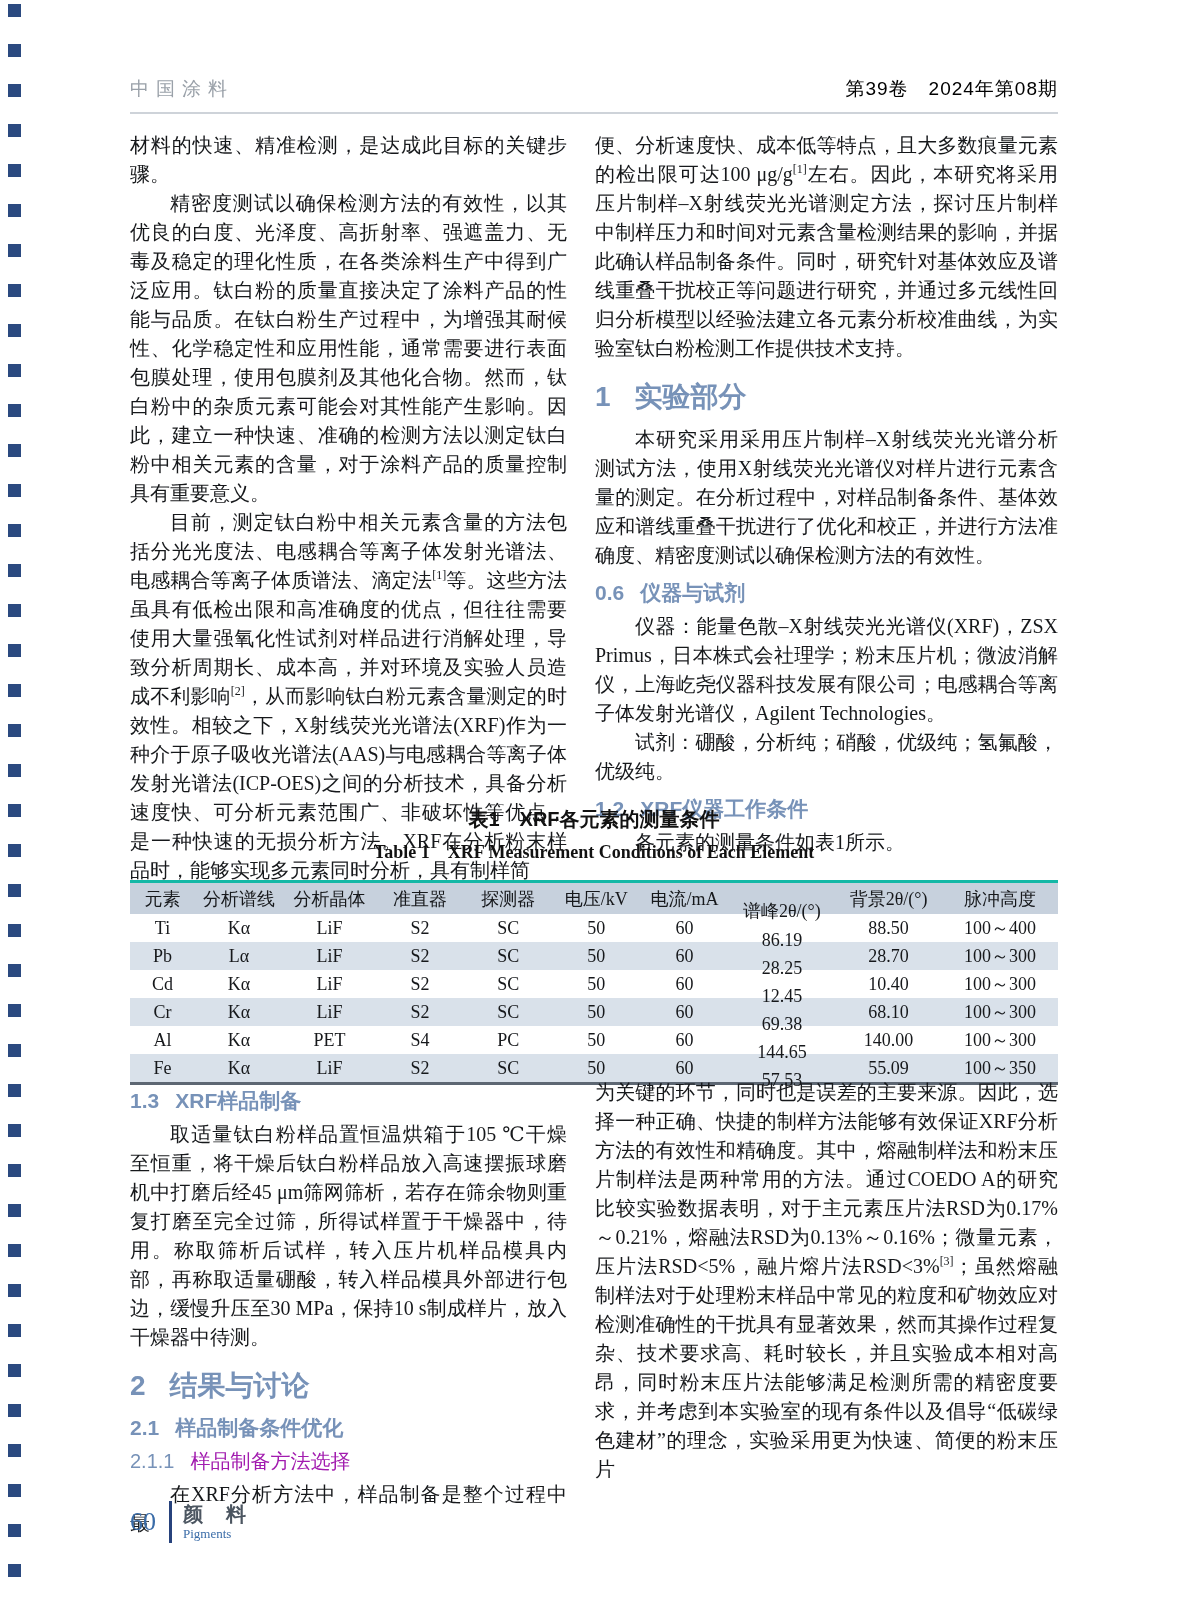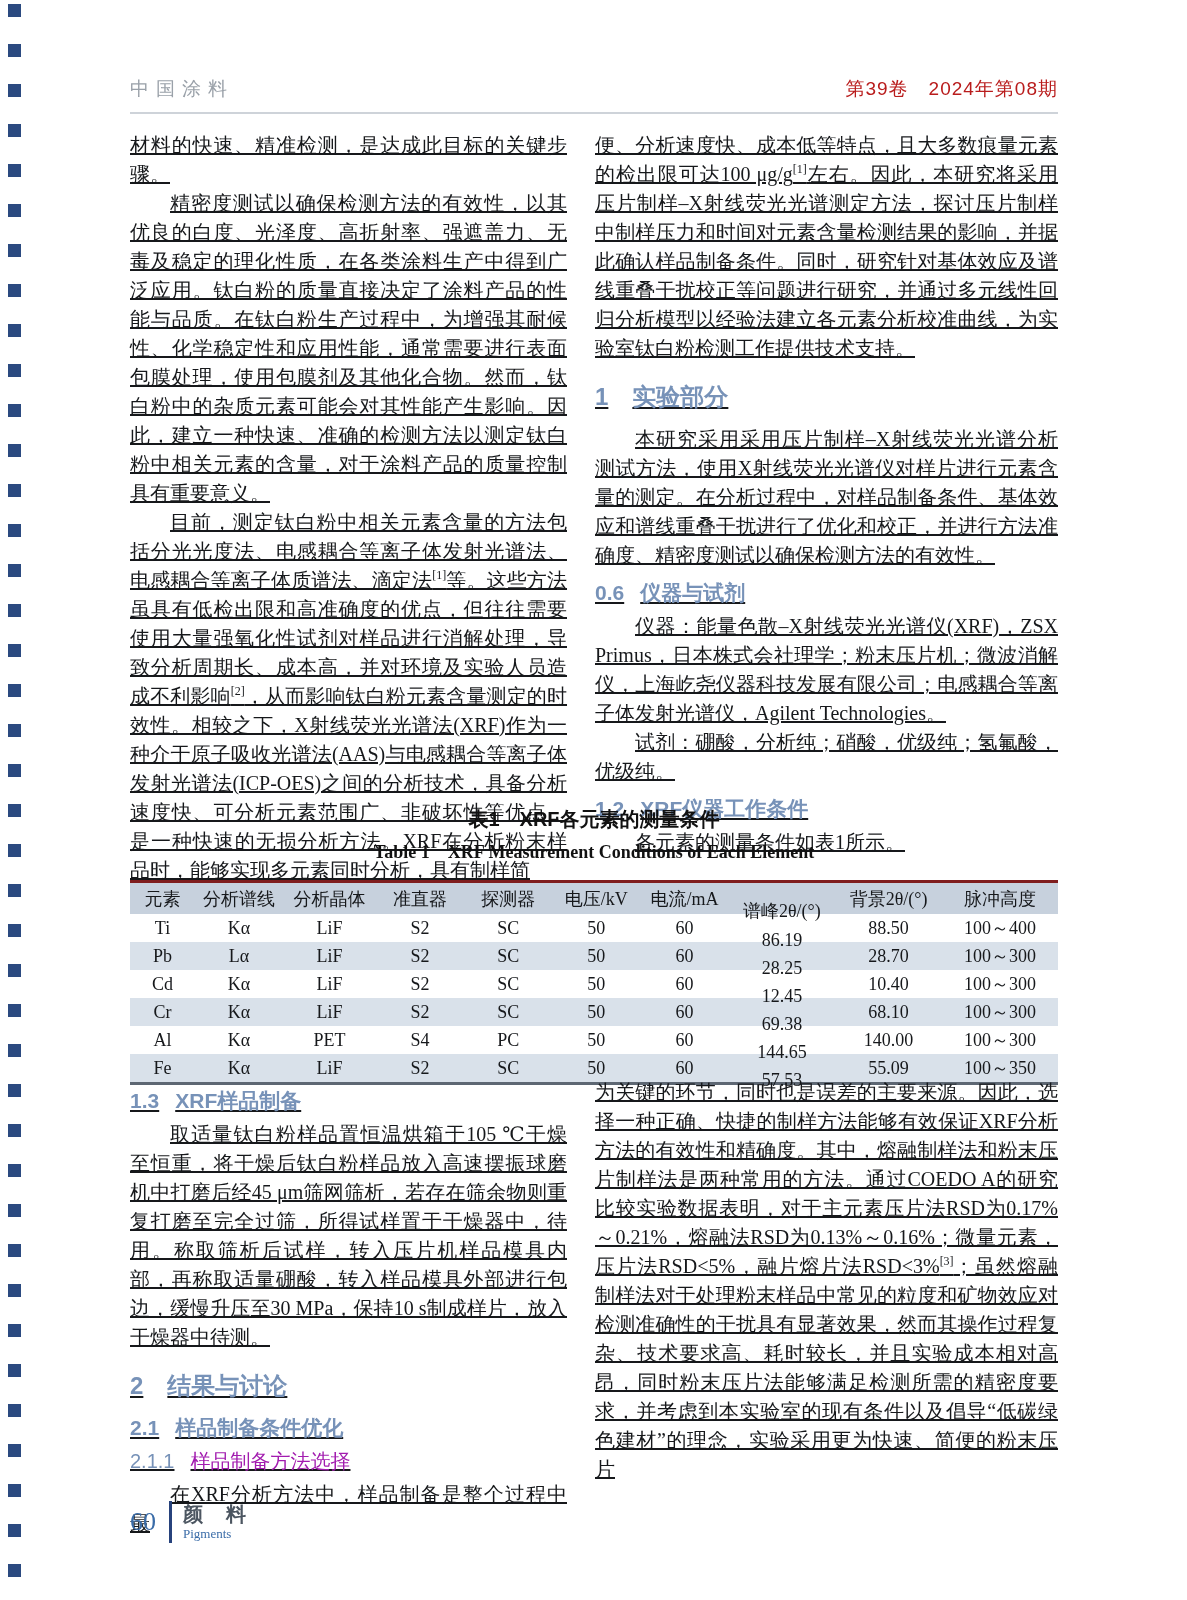--- a/index.html
+++ b/index.html
@@ -3,49 +3,49 @@
 <meta charset="utf-8">
 <style>
   html,body{margin:0;padding:0;background:#ffffff;}
   .page{position:relative;width:1187px;height:1600px;background:#ffffff;overflow:hidden;
         font-family:"Liberation Serif","DejaVu Serif",serif;color:#16181b;}
   .left-strip{position:absolute;left:8px;top:4px;width:13px;height:1592px;
         background:repeating-linear-gradient(to bottom,#2b4a80 0 13px,transparent 13px 40px);}
   .header{position:absolute;left:130px;top:74px;width:928px;height:34px;
         font-family:"Liberation Sans","DejaVu Sans",sans-serif;}
   .journal{position:absolute;left:0;top:2px;font-size:19px;letter-spacing:7px;color:#9aa1a9;}
-  .issue{position:absolute;right:0;top:2px;font-size:19px;color:#b91c1c;letter-spacing:1px;}
+  .issue{position:absolute;right:0;top:2px;font-size:19px;color:#000000;letter-spacing:1px;}
   .header-rule{position:absolute;left:130px;top:112px;width:928px;height:2px;background:#ced3d9;}
 
-  .col{position:absolute;font-size:20px;line-height:29px;text-align:justify;text-decoration:underline;}
+  .col{position:absolute;font-size:20px;line-height:29px;text-align:justify;}
   .col p{margin:0;text-indent:2em;}
   .col p.noindent{text-indent:0;}
   sup{font-size:12px;line-height:0;vertical-align:super;}
 
   .left-top{left:130px;top:131px;width:437px;}
   .right-top{left:595px;top:131px;width:463px;}
   .left-bottom{left:130px;top:1078px;width:437px;}
   .right-bottom{left:595px;top:1078px;width:463px;}
 
   .sec-h{margin:18px 0 12px 0;font-family:"Liberation Sans","DejaVu Sans",sans-serif;
-        font-size:24px;font-weight:bold;color:#7792b8;line-height:32px;text-indent:0;}
+        font-size:28px;font-weight:bold;color:#7792b8;line-height:32px;text-indent:0;}
   .sec-h .num{margin-right:24px;}
   .sub-h{margin:9px 0 6px 0;font-family:"Liberation Sans","DejaVu Sans",sans-serif;
         font-size:21px;font-weight:bold;color:#7792b8;line-height:27px;text-indent:0;}
   .sub-h .num{margin-right:16px;}
   .subsub-h{margin:7px 0 5px 0;font-size:20px;line-height:27px;text-indent:0;}
   .subsub-h .num{font-family:"Liberation Sans","DejaVu Sans",sans-serif;color:#7792b8;margin-right:16px;}
   .subsub-h .ttl{color:#a21caf;}
 
   .table-block{position:absolute;left:130px;top:806px;width:928px;}
   .t-title-cn{text-align:center;font-family:"Liberation Sans","DejaVu Sans",sans-serif;
         font-weight:bold;font-size:20px;color:#111;margin-bottom:7px;}
   .t-title-en{text-align:center;font-family:"Liberation Serif","DejaVu Serif",serif;
         font-weight:bold;font-size:18px;color:#111;margin-bottom:16px;}
-  .xtable{width:100%;border-top:3px solid #7f1d1d;border-bottom:3px solid #5d6773;}
+  .xtable{width:100%;border-top:3px solid #14b8a6;border-bottom:3px solid #5d6773;}
   .trow{display:flex;align-items:center;height:28px;font-size:18px;}
   .trow.thead{height:31px;background:#c7d1dd;font-size:18px;}
   .trow.zebra{background:#d9e1ea;align-items:center;}
   .tcell{display:inline-block;text-align:center;}
   .tcell:nth-child(1){width:7%;}
   .tcell:nth-child(2){width:9.5%;}
   .tcell:nth-child(3){width:10%;}
   .tcell:nth-child(4){width:9.5%;}
   .tcell:nth-child(5){width:9.5%;}
   .tcell:nth-child(6){width:9.5%;}

